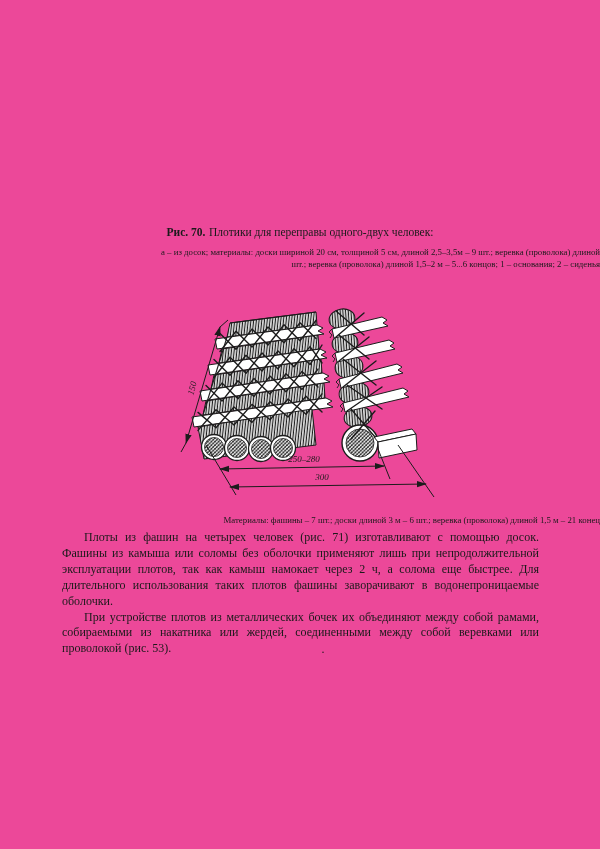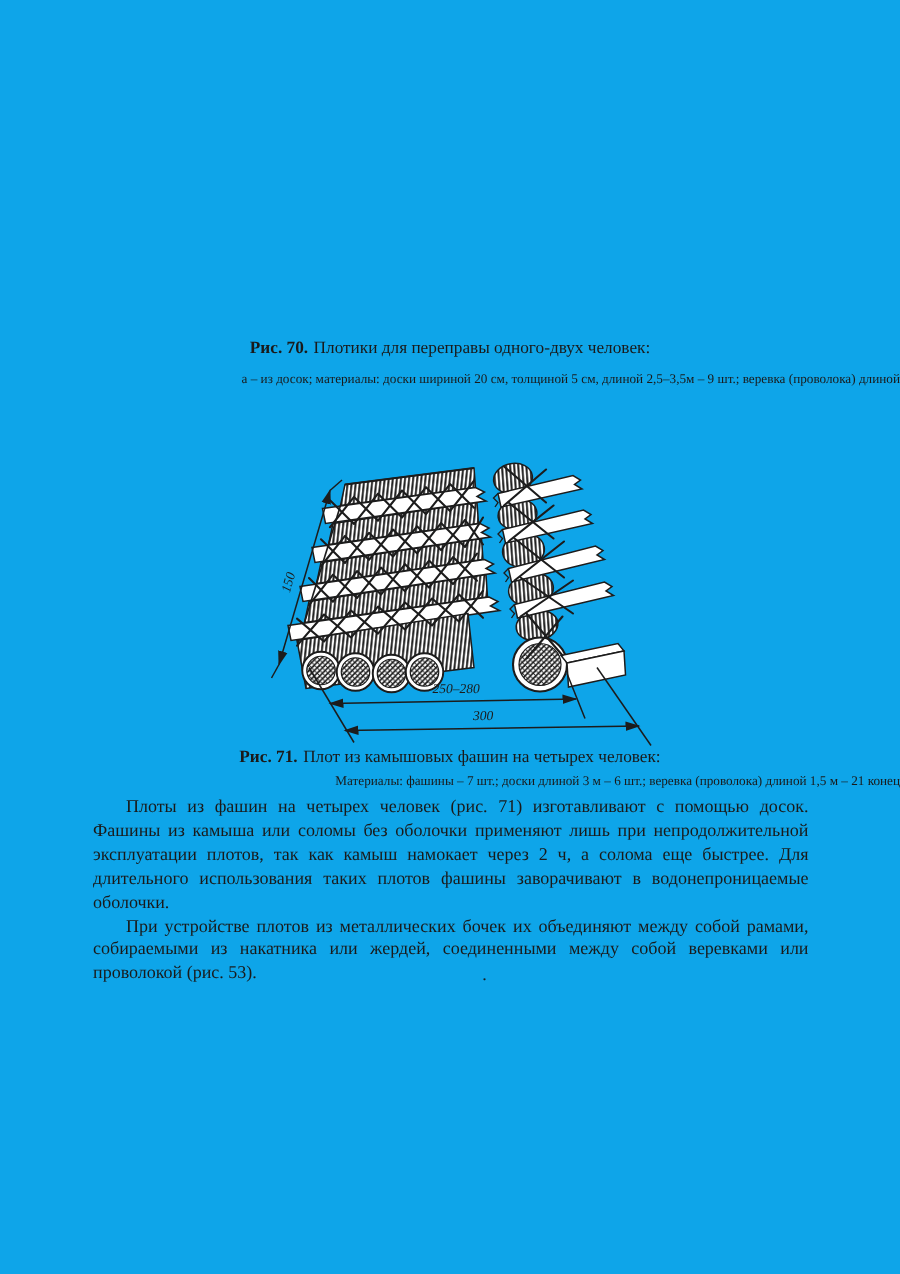--- a/index.html
+++ b/index.html
@@ -1,17 +1,17 @@
 <!DOCTYPE html>
 <html><head>
 <meta charset="utf-8">
 <style>
   html,body{margin:0;padding:0;background:#ffffff;}
   .page{
-    position:relative;width:600px;height:849px;background:#0ea5e9;overflow:hidden;
+    position:relative;width:600px;height:849px;background:#ec4899;overflow:hidden;
     font-family:"Liberation Serif","DejaVu Serif",serif;color:#1a1a1a;
   }
   .fig-heading{
     position:absolute;left:0;width:600px;text-align:center;
     font-size:11.5px;line-height:13px;white-space:nowrap;
   }
   .fig-heading .fig-label{font-weight:bold;}
   .fig-heading .fig-title-text{margin-left:0.32em;}
   .fig-caption{
     position:absolute;left:0;width:600px;text-align:right;
@@ -43,20 +43,21 @@
 <body>
 
 <div class="page">
 
   <div class="fig-heading" id="fig70-heading">
     <span class="fig-label">Рис. 70.</span><span class="fig-title-text">Плотики для переправы одного-двух человек:</span>
   </div>
 
   <div class="fig-caption" id="fig70-caption">
     <div class="cap-line">а – из досок; материалы: доски шириной 20 см, толщиной 5 см, длиной 2,5–3,5м – 9 шт.; веревка (проволока) длиной</div>
+    <div class="cap-line">шт.; веревка (проволока) длиной 1,5–2 м – 5...6 концов; 1 – основания; 2 – сиденья</div>
   </div>
 
   <div class="figure-wrap">
     <svg width="280" height="196" viewBox="0 0 280 196">
       <defs>
         <pattern id="vh" width="2.7" height="7" patternUnits="userSpaceOnUse" patternTransform="rotate(6)">
           <rect width="2.7" height="7" fill="#ffffff"></rect>
           <line x1="1.3" y1="0" x2="1.3" y2="7" stroke="#1c1c1c" stroke-width="1.3"></line>
         </pattern>
         <pattern id="ch" width="3.6" height="3.6" patternUnits="userSpaceOnUse">
@@ -160,23 +161,20 @@
         <text text-anchor="middle" x="134" y="159">250–280</text>
       </g>
       <g>
         <line x1="228" y1="142" x2="264" y2="194" stroke="#1c1c1c" stroke-width="1"></line>
         <line x1="60" y1="184" x2="256" y2="181" stroke="#1c1c1c" stroke-width="1" marker-start="url(#arr)" marker-end="url(#arr)"></line>
         <text text-anchor="middle" x="152" y="177">300</text>
       </g>
     </svg>
   </div>
 
-  <div class="fig-heading" id="fig71-heading">
-    <span class="fig-label">Рис. 71.</span><span class="fig-title-text">Плот из камышовых фашин на четырех человек:</span>
-  </div>
 
   <div class="fig-caption" id="fig71-caption">
     <div class="cap-line">Материалы: фашины – 7 шт.; доски длиной 3 м – 6 шт.; веревка (проволока) длиной 1,5 м – 21 конец</div>
   </div>
 
   <div class="body-text">
     <p>Плоты из фашин на четырех человек (рис. 71) изготавливают с помощью досок. Фашины из камыша или соломы без оболочки применяют лишь при непродолжительной эксплуатации плотов, так как камыш намокает через 2 ч, а солома еще быстрее. Для длительного использования таких плотов фашины заворачивают в водонепроницаемые оболочки.</p>
     <p>При устройстве плотов из металлических бочек их объединяют между собой рамами, собираемыми из накатника или жердей, соединенными между собой веревками или проволокой (рис. 53).</p>
   </div>
 

